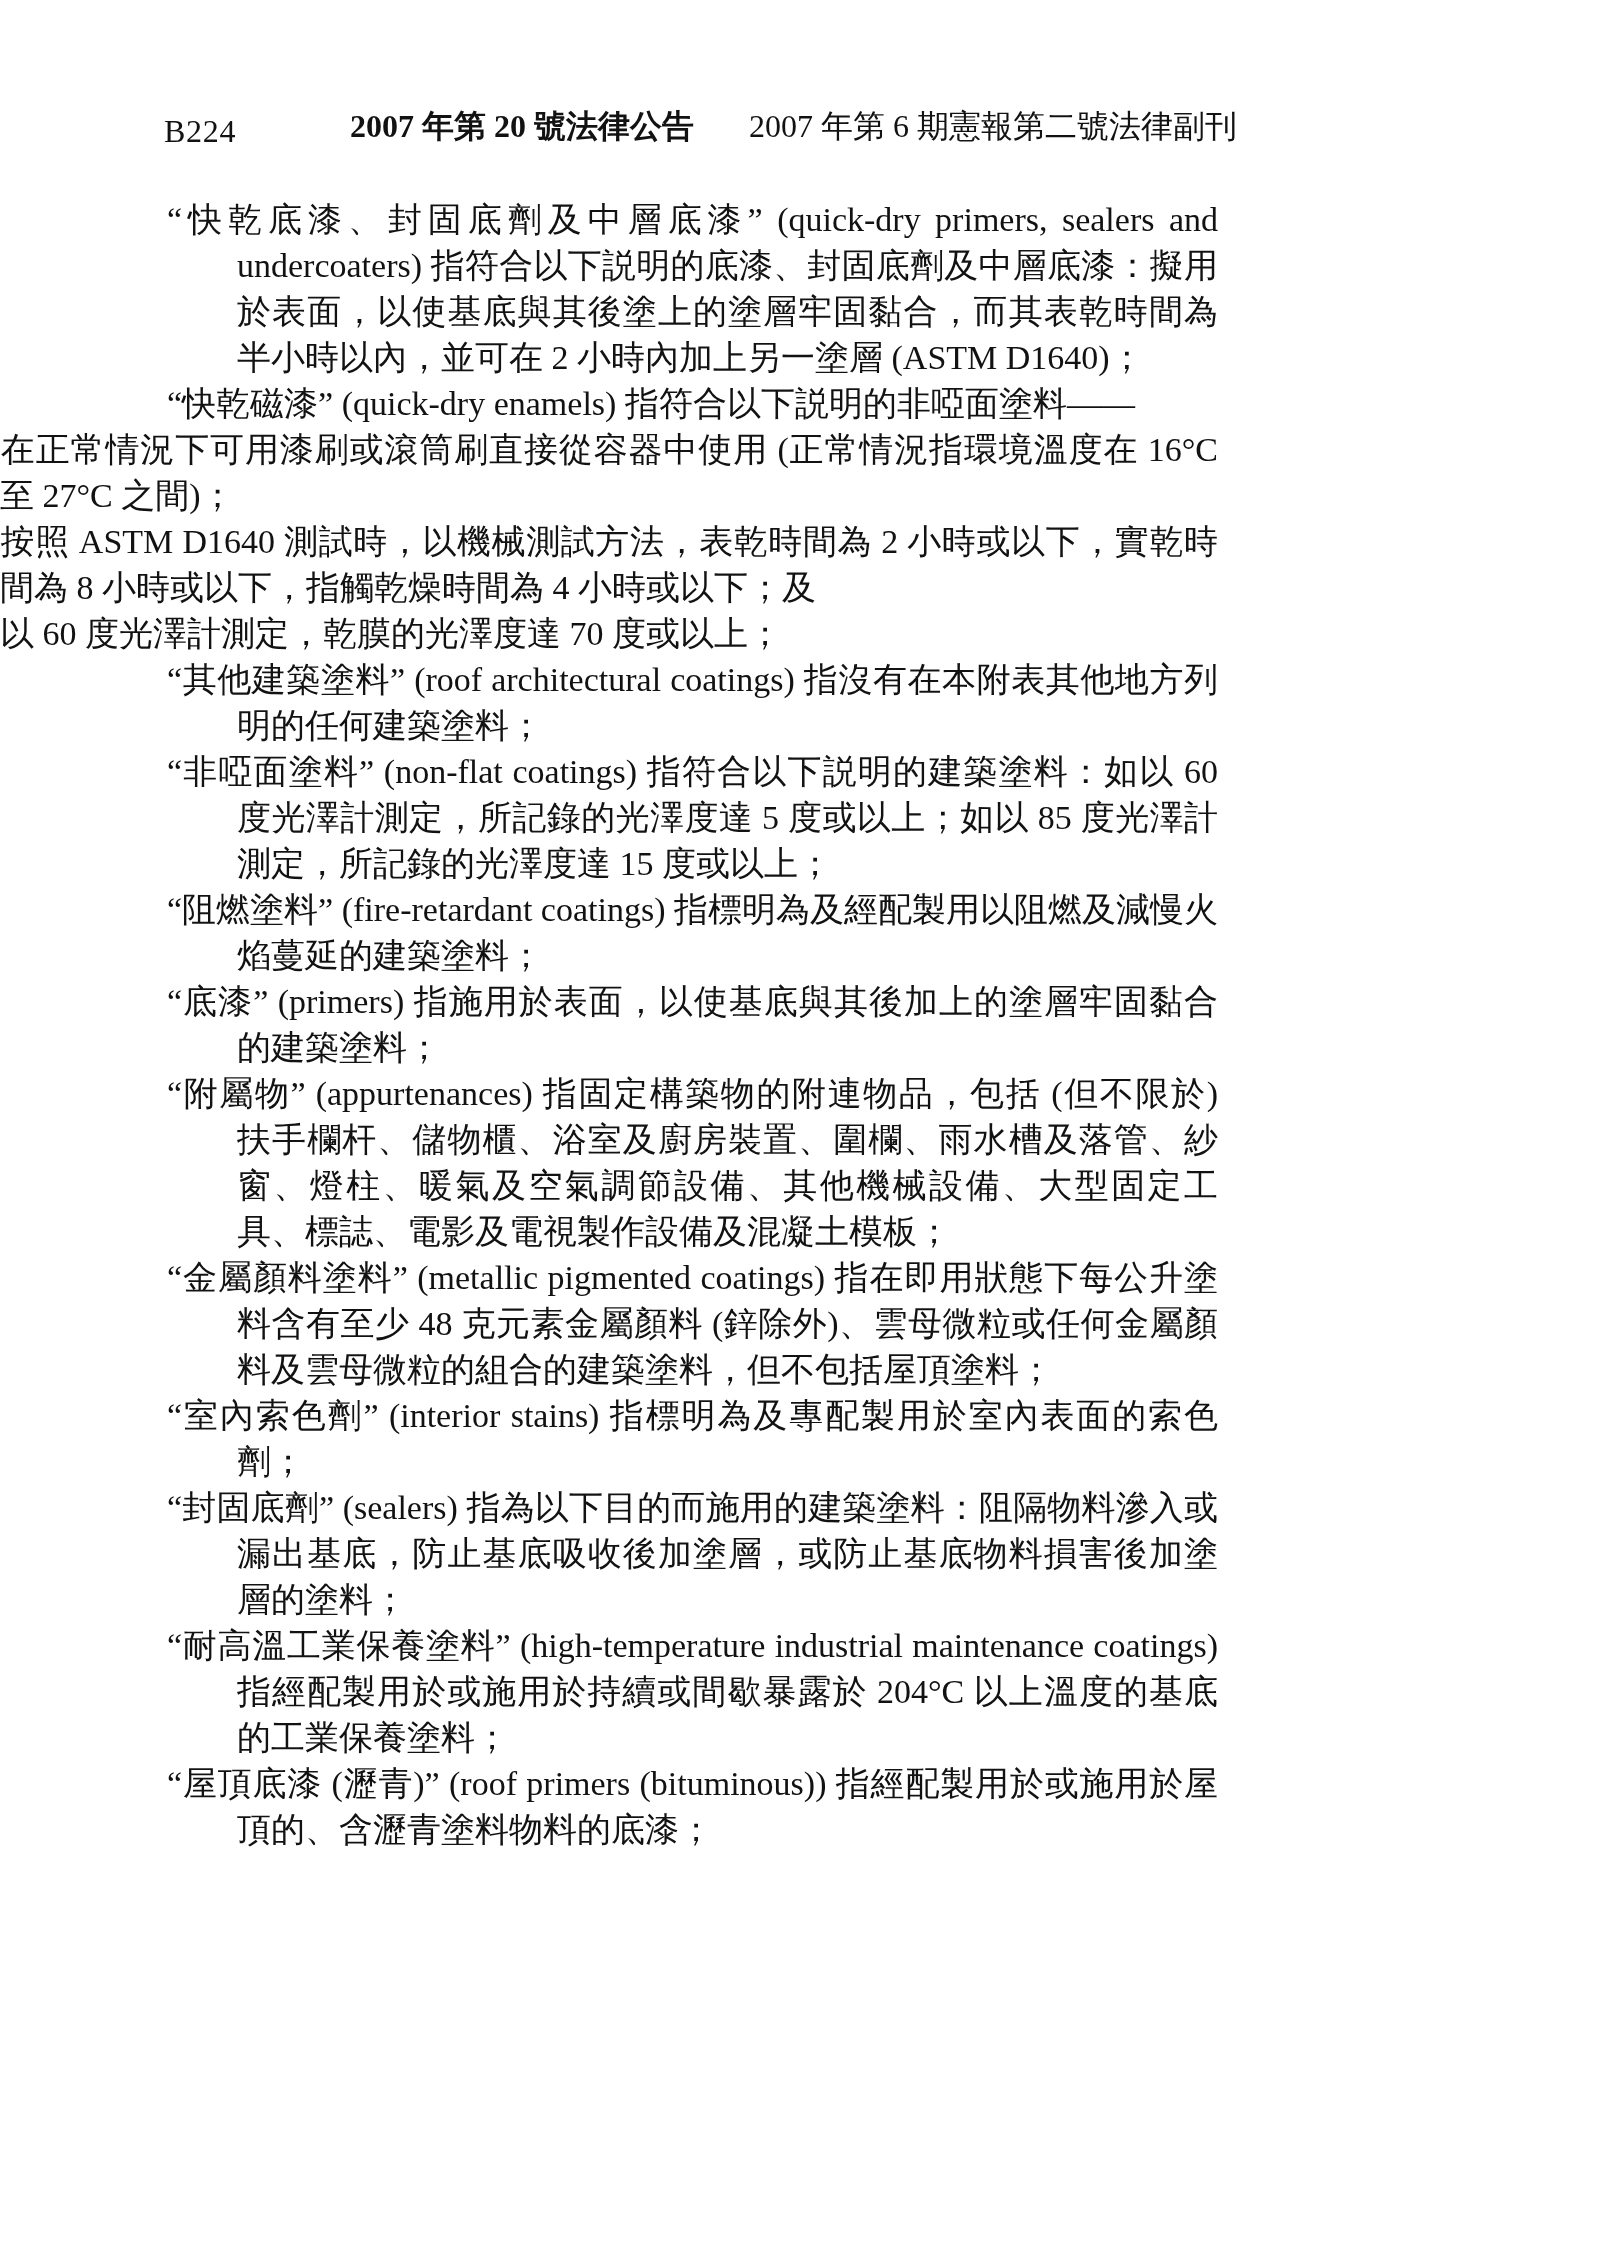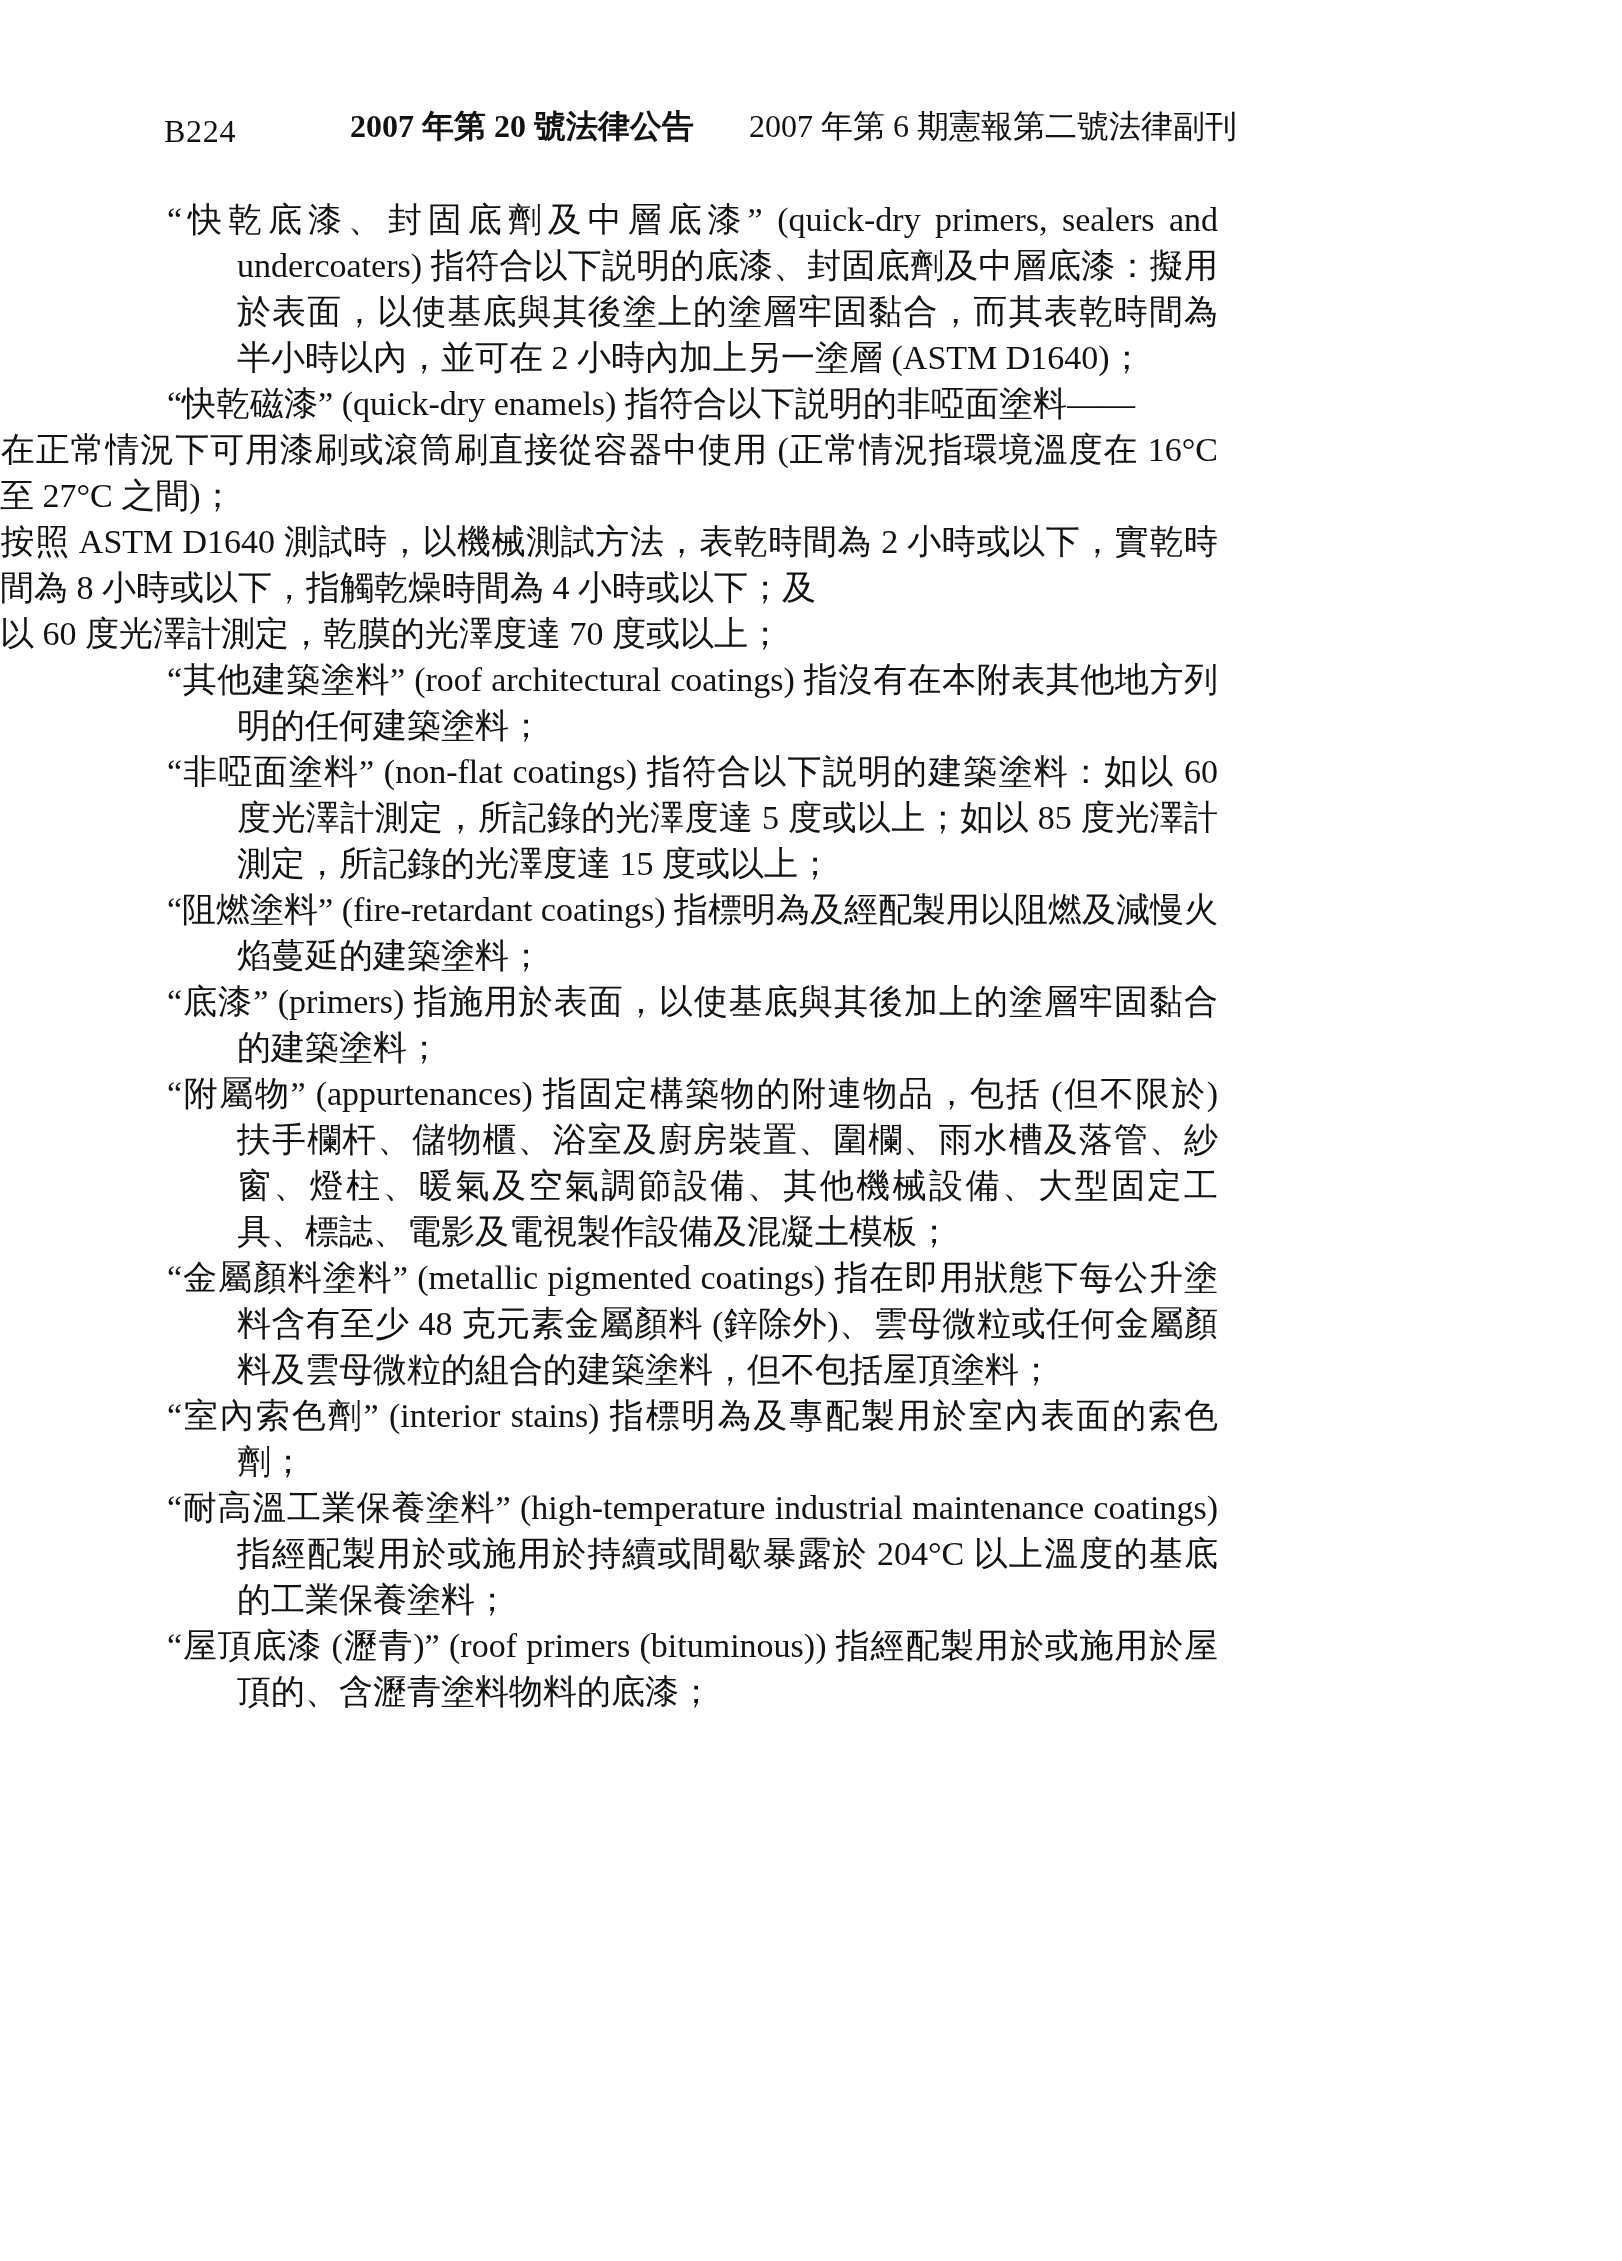--- a/index.html
+++ b/index.html
@@ -64,17 +64,18 @@
       <div class="item"><span class="marker">(a)</span><span>在正常情況下可用漆刷或滾筒刷直接從容器中使用 (正常情況指環境溫度在 16°C 至 27°C 之間)；</span></div>
       <div class="item"><span class="marker">(b)</span><span>按照 ASTM D1640 測試時，以機械測試方法，表乾時間為 2 小時或以下，實乾時間為 8 小時或以下，指觸乾燥時間為 4 小時或以下；及</span></div>
       <div class="item"><span class="marker">(c)</span><span>以 60 度光澤計測定，乾膜的光澤度達 70 度或以上；</span></div>
       <div class="def">“其他建築塗料” (roof architectural coatings) 指沒有在本附表其他地方列明的任何建築塗料；</div>
       <div class="def">“非啞面塗料” (non-flat coatings) 指符合以下説明的建築塗料：如以 60 度光澤計測定，所記錄的光澤度達 5 度或以上；如以 85 度光澤計測定，所記錄的光澤度達 15 度或以上；</div>
       <div class="def">“阻燃塗料” (fire-retardant coatings) 指標明為及經配製用以阻燃及減慢火焰蔓延的建築塗料；</div>
       <div class="def">“底漆” (primers) 指施用於表面，以使基底與其後加上的塗層牢固黏合的建築塗料；</div>
       <div class="def">“附屬物” (appurtenances) 指固定構築物的附連物品，包括 (但不限於) 扶手欄杆、儲物櫃、浴室及廚房裝置、圍欄、雨水槽及落管、紗窗、燈柱、暖氣及空氣調節設備、其他機械設備、大型固定工具、標誌、電影及電視製作設備及混凝土模板；</div>
       <div class="def">“金屬顏料塗料” (metallic pigmented coatings) 指在即用狀態下每公升塗料含有至少 48 克元素金屬顏料 (鋅除外)、雲母微粒或任何金屬顏料及雲母微粒的組合的建築塗料，但不包括屋頂塗料；</div>
       <div class="def">“室內索色劑” (interior stains) 指標明為及專配製用於室內表面的索色劑；</div>
+      <div class="def">“封固底劑” (sealers) 指為以下目的而施用的建築塗料：阻隔物料滲入或漏出基底，防止基底吸收後加塗層，或防止基底物料損害後加塗層的塗料；</div>
       <div class="def">“耐高溫工業保養塗料” (high-temperature industrial maintenance coatings) 指經配製用於或施用於持續或間歇暴露於 204°C 以上溫度的基底的工業保養塗料；</div>
       <div class="def">“屋頂底漆 (瀝青)” (roof primers (bituminous)) 指經配製用於或施用於屋頂的、含瀝青塗料物料的底漆；</div>
     </div>
 </div>
 
 
 </body></html>

